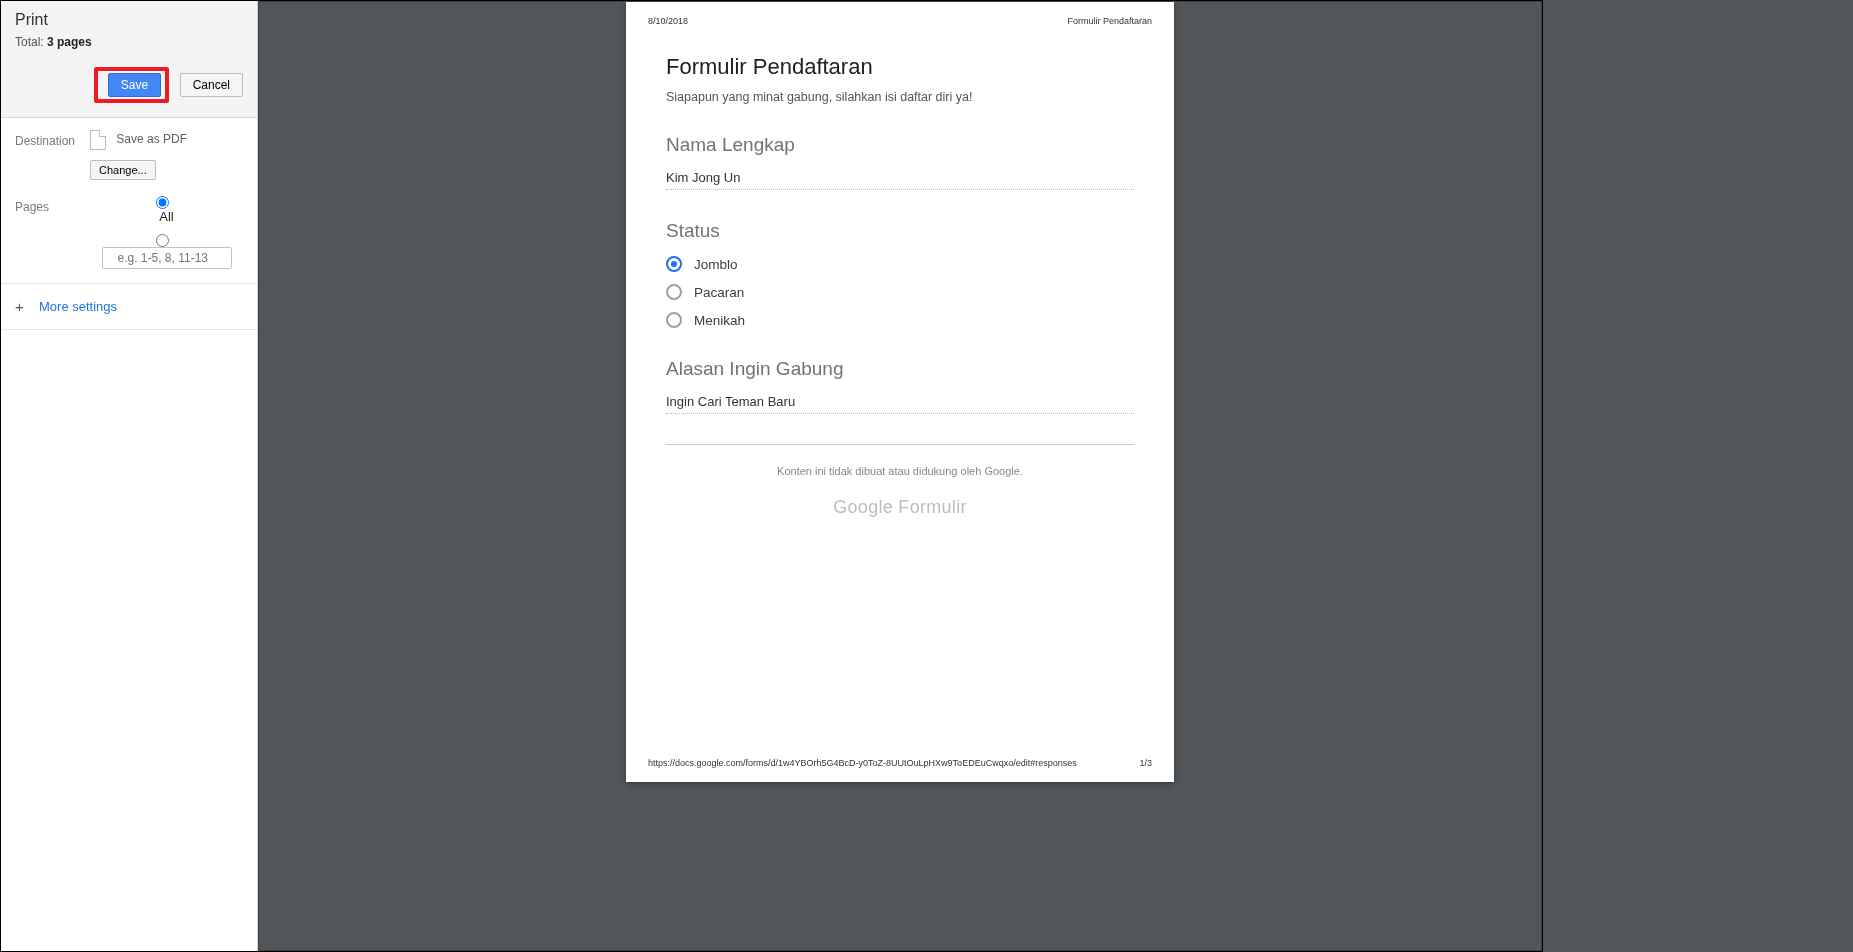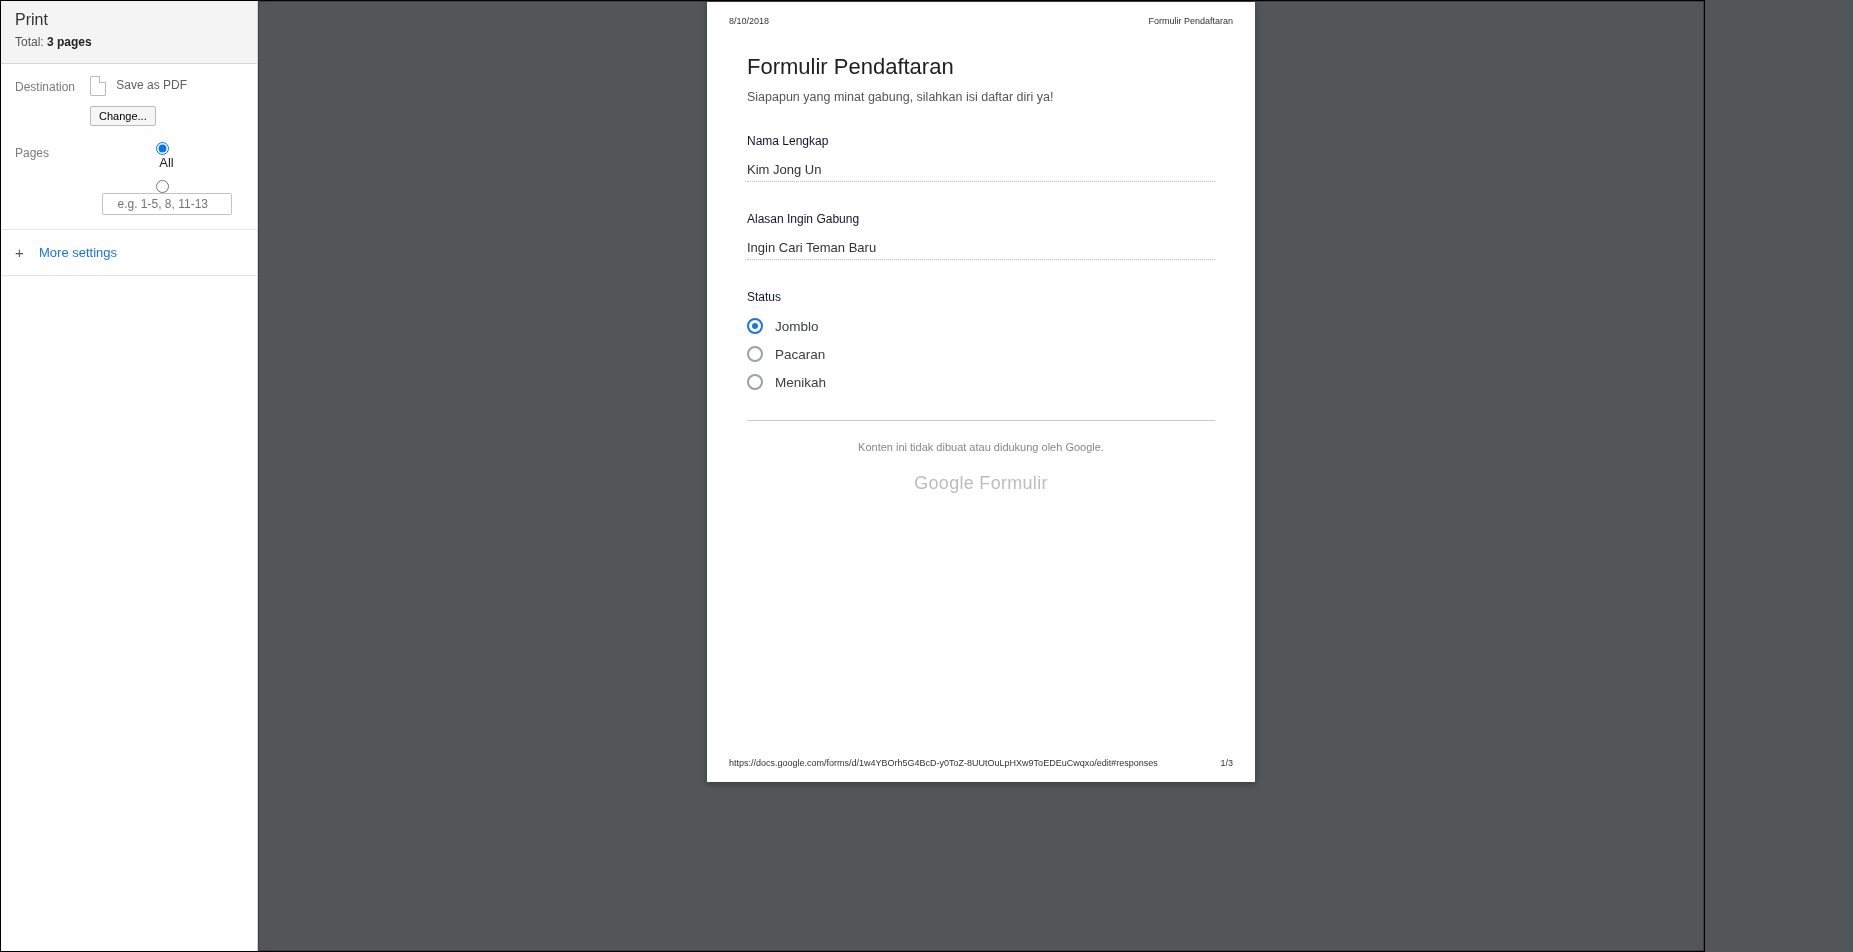--- a/index.html
+++ b/index.html
@@ -1,17 +1,17 @@
 <!DOCTYPE html>
 <html><head>
 <meta charset="utf-8">
 <style>
 * { margin:0; padding:0; box-sizing:border-box; }
 body { font-family:Arial,Helvetica,sans-serif; background:#525659; overflow:hidden; }
-#wrap { width:1705px; height:952px; position:relative; border:1px solid #000; }
+#wrap { width:1543px; height:952px; position:relative; border:1px solid #000; }
 
 
 .panel { position:absolute; left:0; top:0; width:257px; height:100%; background:#fff; border-right:1px solid #d5d5d5; }
 .panel-top { background:#f4f4f4; border-bottom:1px solid #d9d9d9; padding:10px 14px 14px; }
 .panel h2 { font-size:16px; font-weight:400; color:#333; margin-bottom:6px; }
 .total { font-size:12px; color:#555; }
 .total b { font-weight:bold; color:#222; }
 .btnrow { margin-top:18px; text-align:right; }
 .btn { font-size:12px; padding:4px 12px; margin-left:6px; background:#f5f5f5; border:1px solid #bdbdbd; border-radius:2px; cursor:pointer; }
 .btn.primary { background:#4387f5; color:#fff; border:1px solid #2d6cd2; }
@@ -39,41 +39,47 @@
 .arrow svg{width:100%;height:100%;}
 
 
 .stage { position:absolute; left:257px; top:0; right:0; bottom:0; background:#525659; border:1px solid #3c4043;}
 .page { position:absolute; left:50%; top:0; transform:translateX(-50%); width:548px; height:780px; background:#fff; box-shadow:0 2px 6px rgba(0,0,0,.3); }
 .p-head { display:flex; justify-content:space-between; padding:14px 22px 0; font-size:9px; color:#333; }
 .p-body { padding:28px 40px 0 40px; }
 .ftitle { font-size:22px; color:#202124; margin-bottom:10px; }
 .fdesc  { font-size:12.5px; color:#555; margin-bottom:30px; }
 .q { margin-bottom:30px; }
-.qlabel{ font-size:12px; color:#0f172a; margin-bottom:14px; }
+.qlabel{ font-size:19px; color:#737373; margin-bottom:14px; }
 .answer{ font-size:13px; color:#333; padding-bottom:4px; border-bottom:1px dotted #bbb; }
 .opt { display:flex; align-items:center; font-size:13.5px; color:#3c4043; margin-bottom:12px;}
 .oradio{ width:16px;height:16px;border:2px solid #9aa0a6;border-radius:50%;margin-right:12px;position:relative;flex:0 0 16px;}
 .oradio.sel{border-color:#1a73e8;}
 .oradio.sel::after{content:"";position:absolute;left:3px;top:3px;width:6px;height:6px;background:#1a73e8;border-radius:50%;}
 .hr { border-top:1px solid #ccc; margin:28px 0 20px;}
 .gnote{ text-align:center; font-size:11px; color:#888; margin-bottom:20px;}
 .gform{ text-align:center; font-size:18px; color:#bdbdbd; letter-spacing:.3px;}
 .gform .g{ font-weight:500;}
 .p-foot{ position:absolute; bottom:14px; left:22px; right:22px; display:flex; justify-content:space-between; font-size:9px; color:#333;}
 </style>
 </head>
 <body>
 <div id="wrap">
 
 <div class="panel">
   <div class="panel-top">
     <h2>Print</h2>
     <div class="total">
       <span>Total: </span><b>3 pages</b>
+    </div>
+    <div class="btnrow">
+      <span class="hl">
+        <button class="btn primary">Save</button>
+      </span>
+      <button class="btn">Cancel</button>
     </div>
   </div>
 
   <div class="section">
     <div class="lbl">Destination</div>
     <div class="body">
       <div>
         <span class="fileicon"></span>
         <span>Save as PDF</span>
       </div>
@@ -119,38 +125,38 @@
     <div class="p-body">
       <div class="ftitle">Formulir Pendaftaran</div>
       <div class="fdesc">Siapapun yang minat gabung, silahkan isi daftar diri ya!</div>
 
       <div class="q">
         <div class="qlabel">Nama Lengkap</div>
         <div class="answer">Kim Jong Un</div>
       </div>
 
       <div class="q">
-        <div class="qlabel">Alasan Ingin Gabung</div>
-        <div class="answer">Ingin Cari Teman Baru</div>
-      </div>
-
-      <div class="q">
         <div class="qlabel">Status</div>
         <div class="opt">
               <span class="oradio sel"></span>
               <span>Jomblo</span>
             </div>
         <div class="opt">
               <span class="oradio"></span>
               <span>Pacaran</span>
             </div>
         <div class="opt">
               <span class="oradio"></span>
               <span>Menikah</span>
             </div>
+      </div>
+
+      <div class="q">
+        <div class="qlabel">Alasan Ingin Gabung</div>
+        <div class="answer">Ingin Cari Teman Baru</div>
       </div>
 
       <div class="hr"></div>
       <div class="gnote">Konten ini tidak dibuat atau didukung oleh Google.</div>
       <div class="gform">
         <span class="g">Google</span><span> Formulir</span>
       </div>
     </div>
     <div class="p-foot">
       <span>https://docs.google.com/forms/d/1w4YBOrh5G4BcD-y0ToZ-8UUtOuLpHXw9ToEDEuCwqxo/edit#responses</span>

